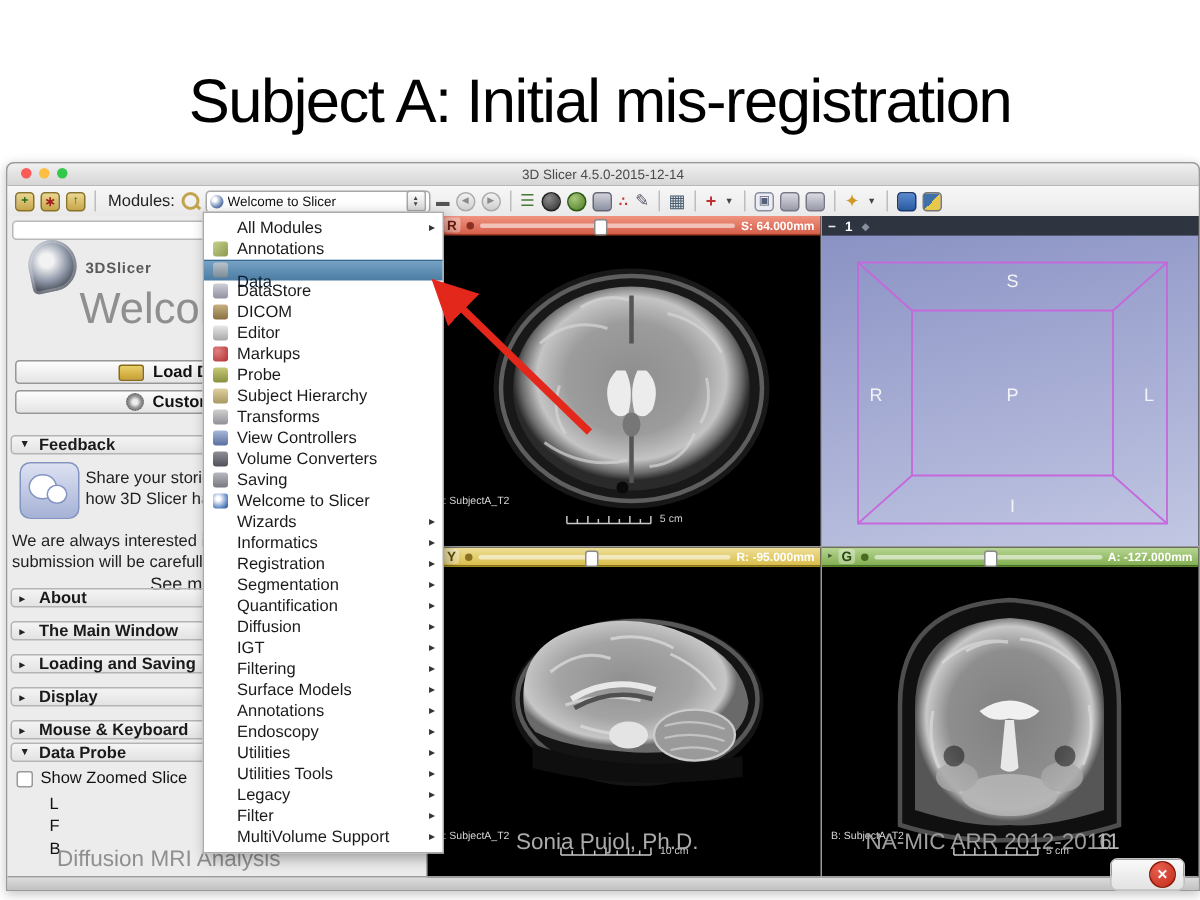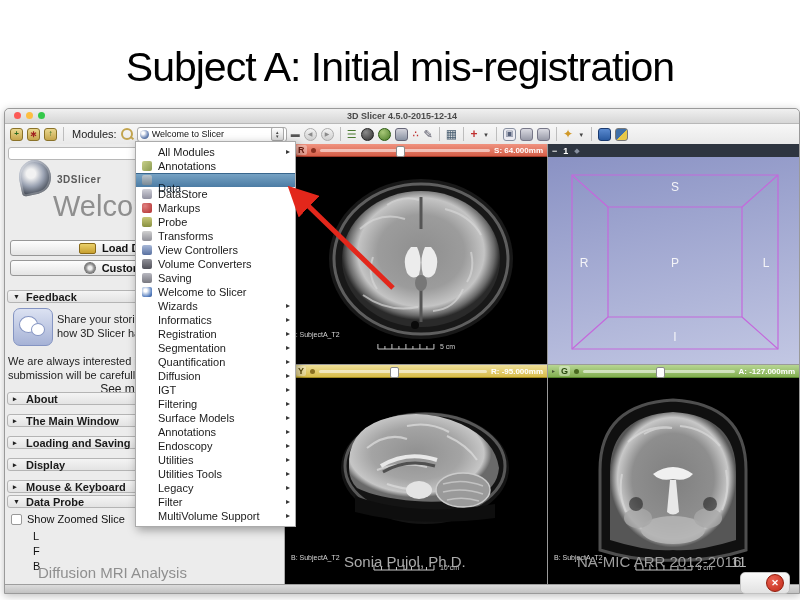--- a/index.html
+++ b/index.html
@@ -15,21 +15,21 @@
   .f-page{left:731px;top:553px;color:#B5B5B5;}
   .close-tab{position:absolute;right:10px;top:572px;width:50px;height:22px;z-index:50;
     background:linear-gradient(#FAFAFA,#E2E2E2);border:1px solid #C2C2C2;border-radius:5px;
     display:flex;align-items:center;justify-content:flex-end;padding-right:5px;box-sizing:border-box;}
   .close-btn{width:16px;height:16px;border-radius:50%;background:radial-gradient(circle at 35% 30%,#E86050,#C22A18);
     border:1px solid #901808;color:#FFF;font-size:9px;font-weight:bold;display:flex;align-items:center;justify-content:center;}
   
   .app{position:absolute;left:4px;top:108px;width:794px;height:484px;background:#ECECEC;
     border:1px solid #9A9A9A;border-radius:5px 5px 0 0;box-shadow:0 2px 8px rgba(0,0,0,.25);z-index:1;}
   .titlebar{height:14px;background:linear-gradient(#F0F0F0,#D6D6D6);border-bottom:1px solid #B8B8B8;
-    border-radius:5px 5px 0 0;position:relative;font-weight:bold;}
+    border-radius:5px 5px 0 0;position:relative;}
   .tl{position:absolute;top:3px;width:7px;height:7px;border-radius:50%;}
   .tl-red{left:9px;background:#FC5B57;}.tl-yellow{left:21px;background:#FDBE41;}.tl-green{left:33px;background:#34C84A;}
   .win-title{text-align:center;font-size:9px;line-height:14px;color:#4A4A4A;}
   .toolbar{height:20px;background:linear-gradient(#F7F7F7,#E9E9E9);border-bottom:1px solid #C4C4C4;
     display:flex;align-items:center;padding:0 5px;gap:4px;}
   .tb-ic{width:13px;height:13px;display:flex;align-items:center;justify-content:center;
     font-size:10px;line-height:1;border-radius:3px;flex:none;box-sizing:border-box;}
   .tb-ic.chip{}
   .tb-ic.circle{border-radius:50%;}
   .tb-ic.sep{width:1px;height:14px;background:#BDBDBD;border-radius:0;margin:0 2px;}
@@ -455,26 +455,38 @@
       </div>
       <div class="menu-item highlighted">
         <span class="mi-icon" style="background:linear-gradient(#B8C4CC,#7A8A96)"></span>
         <span class="mi-label">Data</span>
       </div>
       <div class="menu-item">
         <span class="mi-icon" style="background:linear-gradient(#D0D0D8,#9090A0)"></span>
         <span class="mi-label">DataStore</span>
       </div>
       <div class="menu-item">
+        <span class="mi-icon" style="background:linear-gradient(#C8B080,#8A7040)"></span>
+        <span class="mi-label">DICOM</span>
+      </div>
+      <div class="menu-item">
+        <span class="mi-icon" style="background:linear-gradient(#E8E8E8,#A8A8A8)"></span>
+        <span class="mi-label">Editor</span>
+      </div>
+      <div class="menu-item">
         <span class="mi-icon" style="background:radial-gradient(circle at 30% 30%,#E08080,#B03030)"></span>
         <span class="mi-label">Markups</span>
       </div>
       <div class="menu-item">
         <span class="mi-icon" style="background:linear-gradient(#C8C878,#889040)"></span>
         <span class="mi-label">Probe</span>
+      </div>
+      <div class="menu-item">
+        <span class="mi-icon" style="background:linear-gradient(#E0D0A0,#A89860)"></span>
+        <span class="mi-label">Subject Hierarchy</span>
       </div>
       <div class="menu-item">
         <span class="mi-icon" style="background:linear-gradient(#D0D0D0,#909098)"></span>
         <span class="mi-label">Transforms</span>
       </div>
       <div class="menu-item">
         <span class="mi-icon" style="background:linear-gradient(#A8B8D8,#5870A0)"></span>
         <span class="mi-label">View Controllers</span>
       </div>
       <div class="menu-item">

